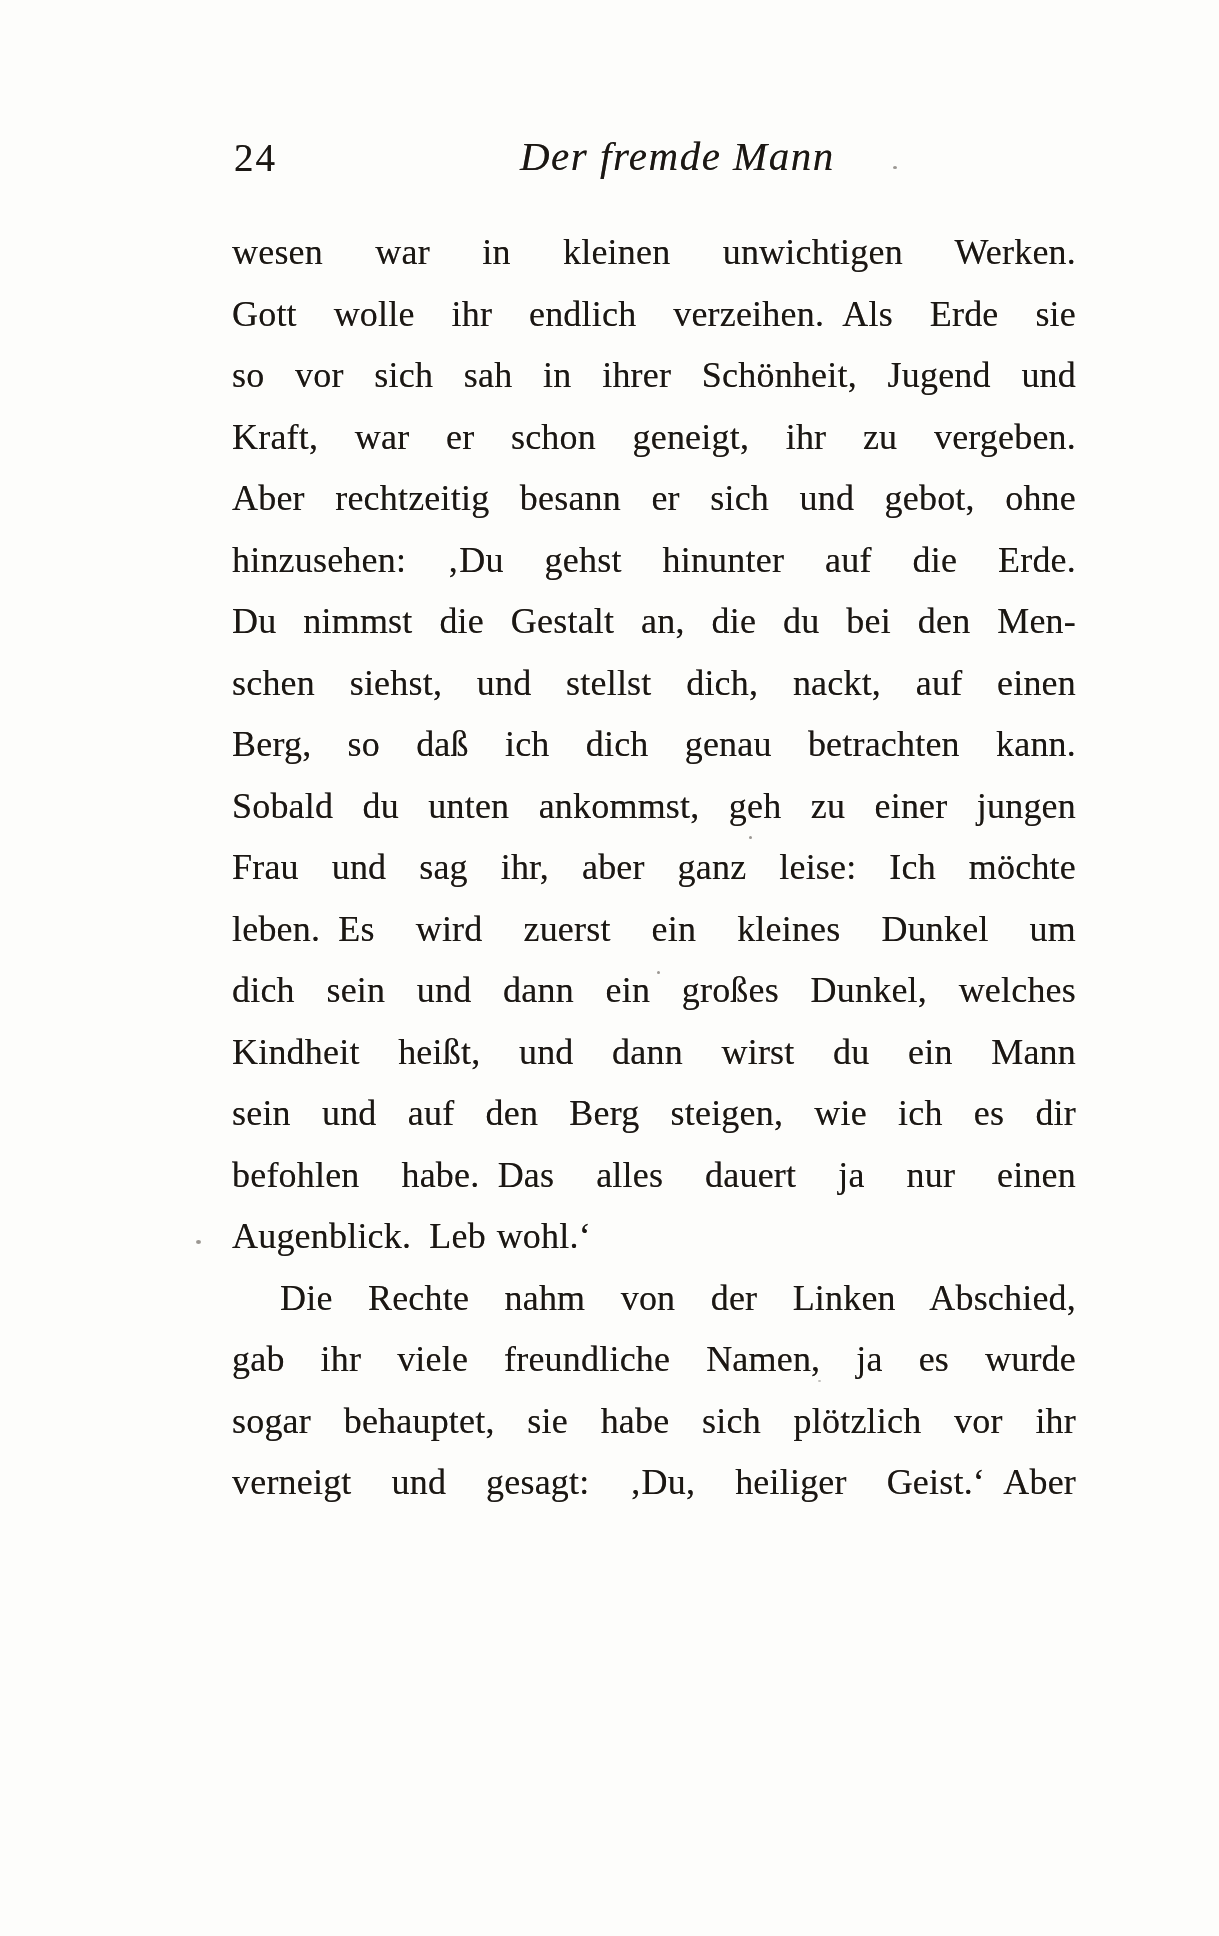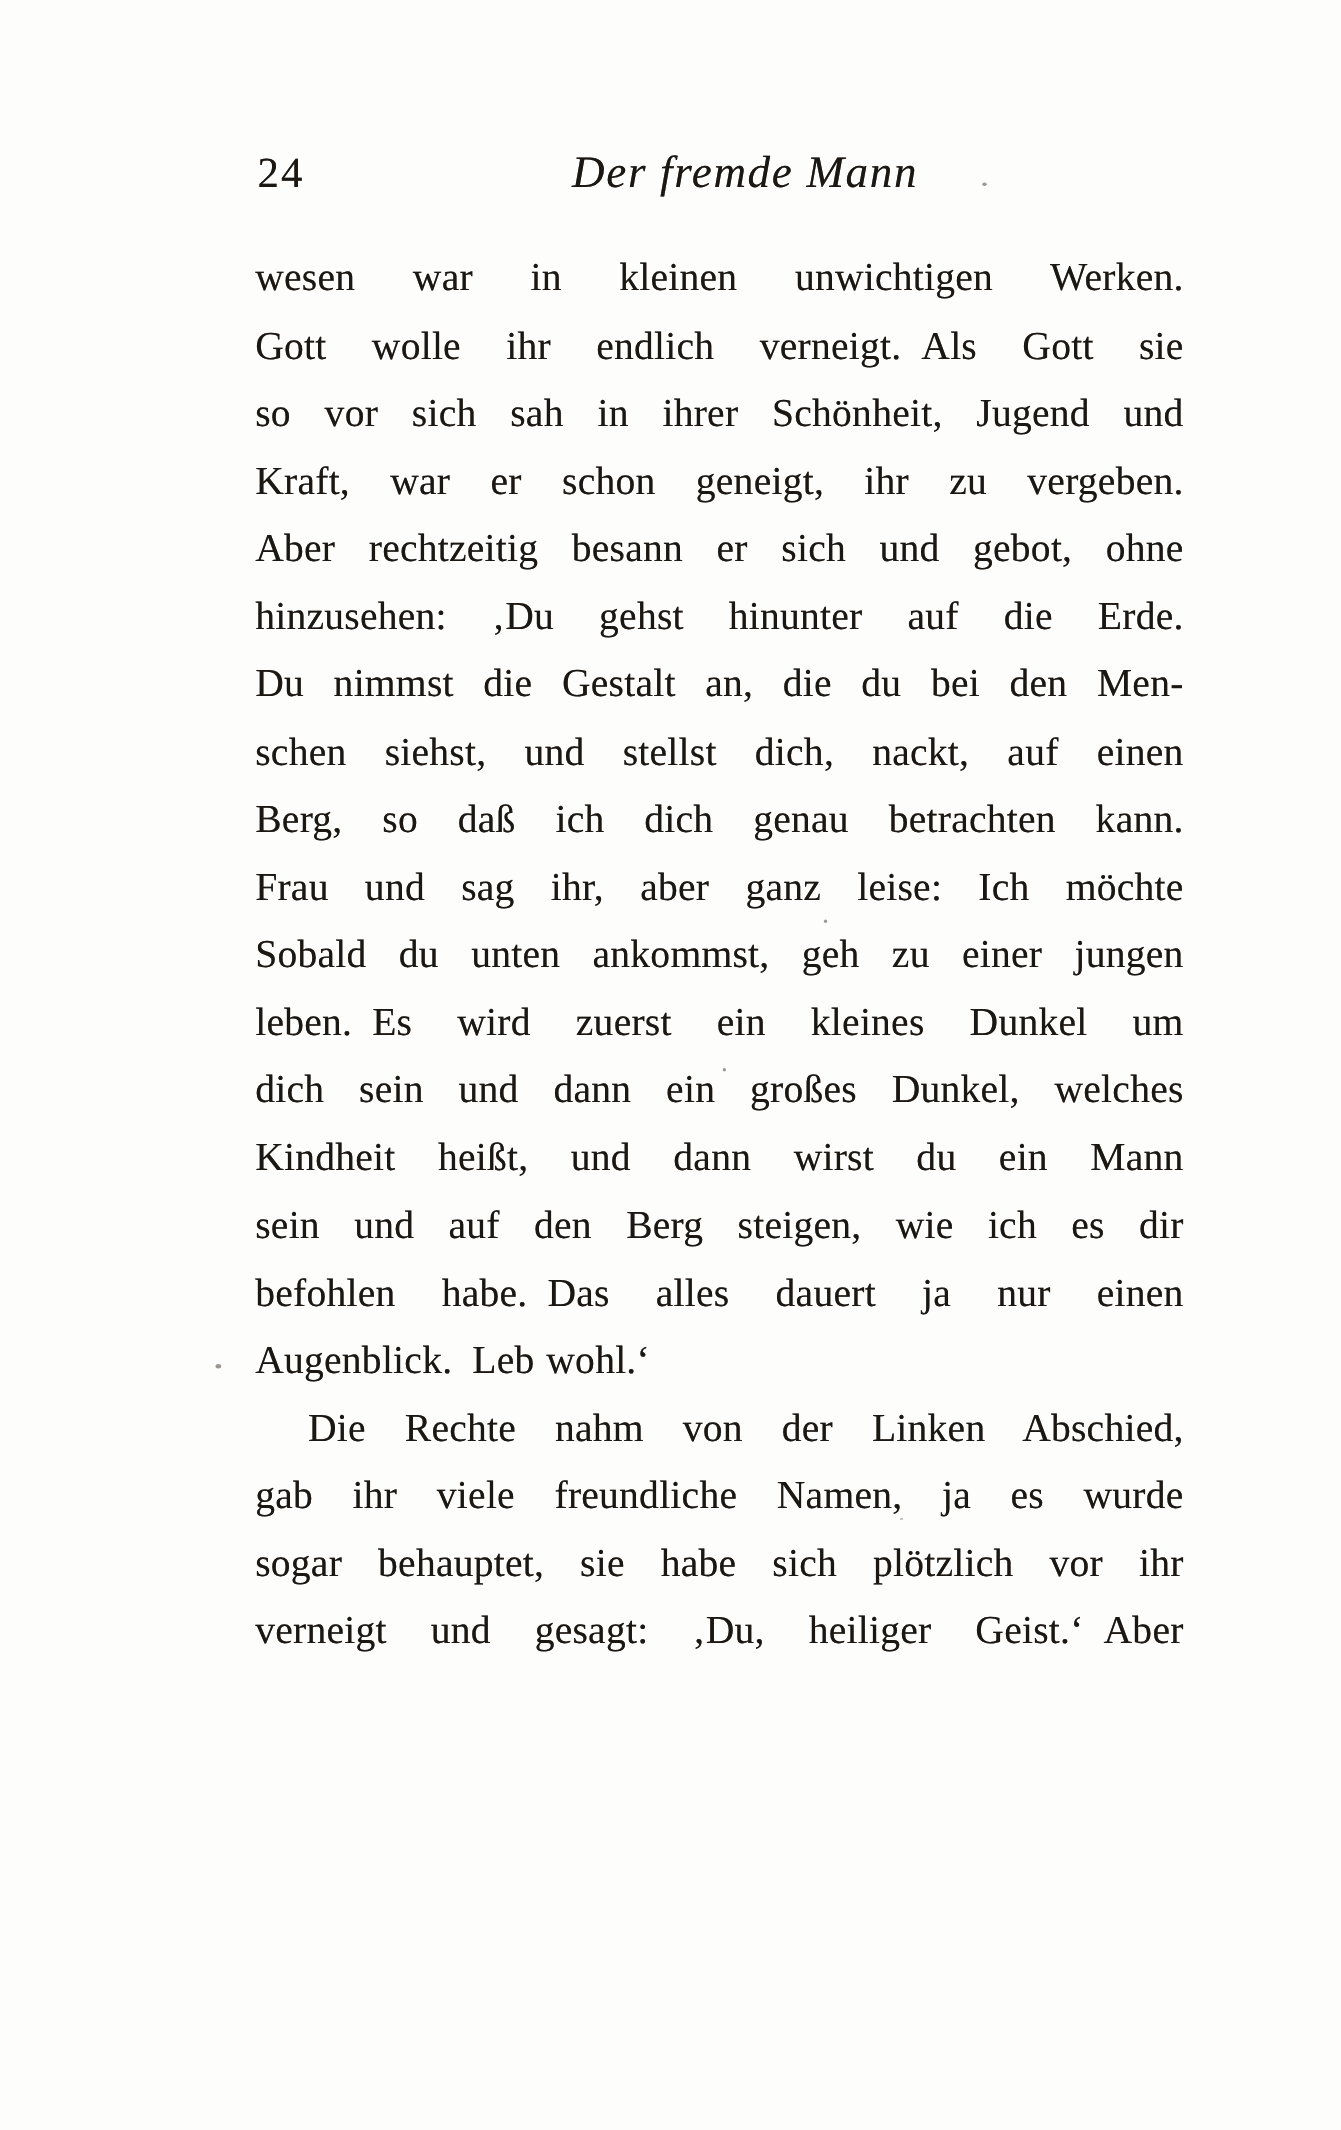--- a/index.html
+++ b/index.html
@@ -73,30 +73,30 @@
 
 <div class="book-page">
 
   <div class="running-header">
     <span class="page-number">24</span>
     <span class="running-title">Der fremde Mann</span>
   </div>
 
   <div class="page-body">
     <div class="text-line">wesen war in kleinen unwichtigen Werken.</div>
-    <div class="text-line">Gott wolle ihr endlich verneigt. Als Gott sie</div>
+    <div class="text-line">Gott wolle ihr endlich verzeihen. Als Erde sie</div>
     <div class="text-line">so vor sich sah in ihrer Schönheit, Jugend und</div>
     <div class="text-line">Kraft, war er schon geneigt, ihr zu vergeben.</div>
     <div class="text-line">Aber rechtzeitig besann er sich und gebot, ohne</div>
     <div class="text-line">hinzusehen: ‚Du gehst hinunter auf die Erde.</div>
     <div class="text-line">Du nimmst die Gestalt an, die du bei den Men-</div>
     <div class="text-line">schen siehst, und stellst dich, nackt, auf einen</div>
     <div class="text-line">Berg, so daß ich dich genau betrachten kann.</div>
+    <div class="text-line">Sobald du unten ankommst, geh zu einer jungen</div>
     <div class="text-line">Frau und sag ihr, aber ganz leise: Ich möchte</div>
-    <div class="text-line">Sobald du unten ankommst, geh zu einer jungen</div>
     <div class="text-line">leben. Es wird zuerst ein kleines Dunkel um</div>
     <div class="text-line">dich sein und dann ein großes Dunkel, welches</div>
     <div class="text-line">Kindheit heißt, und dann wirst du ein Mann</div>
     <div class="text-line">sein und auf den Berg steigen, wie ich es dir</div>
     <div class="text-line">befohlen habe. Das alles dauert ja nur einen</div>
     <div class="text-line flush-left">Augenblick. Leb wohl.‘</div>
     <div class="text-line indent">Die Rechte nahm von der Linken Abschied,</div>
     <div class="text-line">gab ihr viele freundliche Namen, ja es wurde</div>
     <div class="text-line">sogar behauptet, sie habe sich plötzlich vor ihr</div>
     <div class="text-line">verneigt und gesagt: ‚Du, heiliger Geist.‘ Aber</div>

